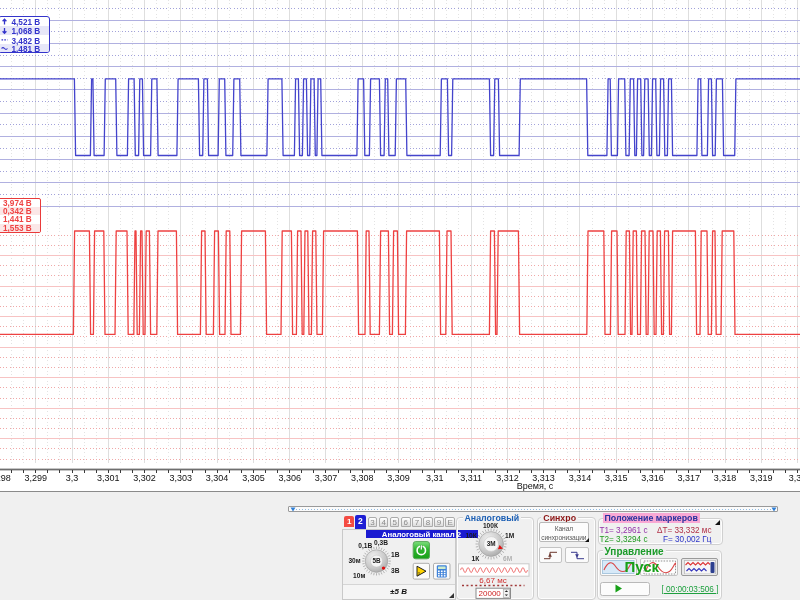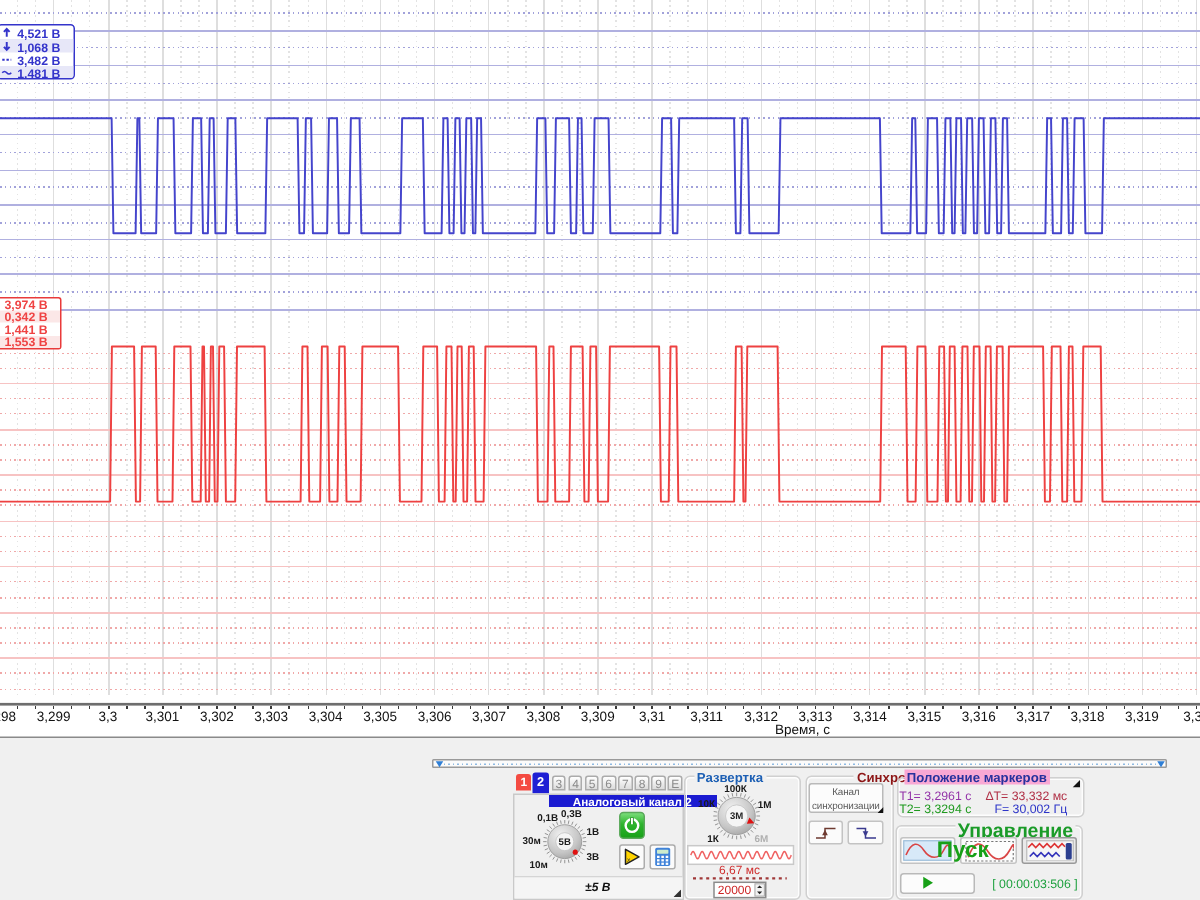--- a/index.html
+++ b/index.html
@@ -160,21 +160,21 @@
     </defs>
   </svg>
   <div class="abs" style="left:0;top:54.6px;width:112px;height:1px;background:#d5d5d5;"></div>
   <div class="abs" style="left:0;top:55.6px;width:112px;height:14.2px;background:#f5f5f5;color:#111;font-size:8px;font-weight:bold;text-align:center;line-height:13px;font-style:italic;">±5 В</div>
   <svg class="abs" style="right:0.5px;bottom:0.5px;" width="5" height="5" viewBox="0 0 5 5">
       <path d="M5 0L5 5L0 5Z" fill="#333"></path>
     </svg>
 </div>
 
 <div class="abs" style="left:456.3px;top:517px;width:77.4px;height:83px;border:1px solid #d0d0d0;border-radius:4px;box-shadow:inset 0 0 0 1px #fdfdfd;"></div>
-<div class="abs" style="left:462.5px;top:512.8px;background:#f0f0f0;padding:0 2px;color:#1c5fb4;font-size:8.8px;font-weight:bold;">Развертка</div>
+<div class="abs" style="left:462.5px;top:512.8px;background:#f0f0f0;padding:0 2px;color:#1c5fb4;font-size:8.8px;font-weight:bold;">Аналоговый</div>
 <svg class="abs" style="left:456.3px;top:517px;" width="78" height="83" viewBox="0 0 78 83">
   <defs>
       <radialGradient id="kn2" cx="0.38" cy="0.3" r="0.95">
         <stop offset="0" stop-color="#f0f0f0"></stop>
         <stop offset="0.55" stop-color="#c6c6c6"></stop>
         <stop offset="1" stop-color="#8e8e8e"></stop>
       </radialGradient>
     </defs>
     <path d="M48.30 27.00L50.70 27.00 M48.05 29.58L50.40 30.04 M47.30 32.05L49.51 32.97 M46.08 34.33L48.07 35.67 M44.43 36.33L46.13 38.03 M42.43 37.98L43.77 39.97 M40.15 39.20L41.07 41.41 M37.68 39.95L38.14 42.30 M35.10 40.20L35.10 42.60 M32.52 39.95L32.06 42.30 M30.05 39.20L29.13 41.41 M27.77 37.98L26.43 39.97 M25.77 36.33L24.07 38.03 M24.12 34.33L22.13 35.67 M22.90 32.05L20.69 32.97 M22.15 29.58L19.80 30.04 M21.90 27.00L19.50 27.00 M22.15 24.42L19.80 23.96 M22.90 21.95L20.69 21.03 M24.12 19.67L22.13 18.33 M25.77 17.67L24.07 15.97 M27.77 16.02L26.43 14.03 M30.05 14.80L29.13 12.59 M32.52 14.05L32.06 11.70 M35.10 13.80L35.10 11.40 M37.68 14.05L38.14 11.70 M40.15 14.80L41.07 12.59 M42.43 16.02L43.77 14.03 M44.43 17.67L46.13 15.97 M46.08 19.67L48.07 18.33 M47.30 21.95L49.51 21.03 M48.05 24.42L50.40 23.96" stroke="#898989" stroke-width="0.6" fill="none"></path>
 <circle cx="35.1" cy="27.0" r="12.4" fill="url(#kn2)" stroke="#9a9a9a" stroke-width="0.6"></circle>
@@ -193,21 +193,21 @@
   <text x="37" y="65.8" font-family="Liberation Sans, sans-serif" font-size="8px" fill="#cf2d2d" text-anchor="middle">6,67 мс</text>
   <path d="M6 68.6H68.5" stroke="#a03838" stroke-width="1.5" stroke-dasharray="2 2.4" fill="none"></path>
   <rect x="20" y="71.2" width="34.5" height="10.2" fill="#ffffff" stroke="#8a8a8a" stroke-width="1"></rect>
   <text x="33.7" y="79.2" font-family="Liberation Sans, sans-serif" font-size="8px" fill="#cc2222" text-anchor="middle">20000</text>
   <rect x="47.3" y="72.2" width="6.3" height="8.2" fill="#f2f2f2" stroke="#aaaaaa" stroke-width="0.7"></rect>
   <path d="M48.7 75L50.4 73.3L52.1 75Z" fill="#222"></path>
   <path d="M48.7 77.4L50.4 79.1L52.1 77.4Z" fill="#222"></path>
 </svg>
 
 <div class="abs" style="left:536.6px;top:517px;width:59.6px;height:83px;border:1px solid #d0d0d0;border-radius:4px;box-shadow:inset 0 0 0 1px #fdfdfd;"></div>
-<div class="abs" style="left:541.3px;top:512.8px;background:#f0f0f0;padding:0 2px;color:#8d1616;font-size:8.8px;font-weight:bold;margin-left:28px;">Синхро</div>
+<div class="abs" style="left:541.3px;top:512.8px;background:#f0f0f0;padding:0 2px;color:#8d1616;font-size:8.8px;font-weight:bold;">Синхро</div>
 <div class="abs" style="left:538.9px;top:522.4px;width:50px;height:19.6px;background:#fcfcfc;border:1px solid #b9b9b9;border-radius:2px;color:#5a5a5a;font-size:6.6px;letter-spacing:-0.1px;text-align:center;line-height:8.6px;padding-top:2px;overflow:hidden;">Канал<br>синхронизации</div>
 <svg class="abs" style="left:584.8px;top:538px;" width="4" height="4" viewBox="0 0 4 4">
     <path d="M4 0V4H0Z" fill="#111"></path>
   </svg>
 <div class="abs" style="left:538.9px;top:546.8px;width:23.5px;height:16.6px;background:#fbfbfb;border:1px solid #c3c3c3;border-radius:2px;"></div>
 <div class="abs" style="left:565.3px;top:546.8px;width:23.5px;height:16.6px;background:#fbfbfb;border:1px solid #c3c3c3;border-radius:2px;"></div>
 <svg class="abs" style="left:543px;top:550.5px;" width="15" height="9" viewBox="0 0 15 9">
   <path d="M1 7.7H7V1.3H14" stroke="#6e3a30" stroke-width="1" fill="none"></path>
   <path d="M7 2.2L5.1 5.8H8.9Z" fill="#6e3a30"></path>
 </svg>
@@ -218,21 +218,21 @@
 
 <div class="abs" style="left:597.8px;top:517.8px;width:125px;height:26.8px;border:1px solid #d0d0d0;border-radius:4px;box-shadow:inset 0 0 0 1px #fdfdfd;"></div>
 <div class="abs" style="left:602.5px;top:512.8px;background:#f9a8d4;padding:0 2px;color:#27319d;font-size:8.8px;font-weight:bold;">Положение маркеров</div>
 <svg class="abs" style="left:715px;top:519.8px;" width="5" height="5" viewBox="0 0 5 5">
     <path d="M5 0V5H0Z" fill="#111"></path>
   </svg>
 <div class="abs" style="left:599.5px;top:525.8px;width:112px;height:8px;font-size:8.2px;color:#9333a8;">Т1= 3,2961 с<span style="float:right;color:#b03046;">ΔТ= 33,332 мс</span></div>
 <div class="abs" style="left:599.5px;top:535px;width:112px;height:8px;font-size:8.2px;color:#1f9a1f;">Т2= 3,3294 с<span style="float:right;color:#2d35c8;">F= 30,002 Гц</span></div>
 
 <div class="abs" style="left:597.2px;top:550px;width:124.6px;height:50px;border:1px solid #d0d0d0;border-radius:4px;box-shadow:inset 0 0 0 1px #fdfdfd;"></div>
-<div class="abs" style="left:602.5px;top:545.6px;background:#f0f0f0;padding:0 2px;color:#1a9b28;font-size:13px;font-weight:bold;margin-left:34px;">Управление</div>
+<div class="abs" style="left:602.5px;top:545.6px;background:#f0f0f0;padding:0 2px;color:#1a9b28;font-size:10px;font-weight:bold;">Управление</div>
 <div class="abs" style="left:599.7px;top:557.8px;width:37px;height:18.6px;background:#fbfbfb;border:1px solid #c3c3c3;border-radius:2px;"></div>
 <svg class="abs" style="left:602px;top:560px;" width="32.5" height="14" viewBox="0 0 32.5 14">
   <rect x="0.5" y="0.5" width="31.5" height="13" fill="#d7e9f8" stroke="#9bbdd9" stroke-width="0.8"></rect>
   <path d="M2 10C6 1,10 1,14 7 S24 13,27 7 30 4,31.5 5" fill="none" stroke="#d94545" stroke-width="1.1"></path>
 </svg>
 <div class="abs" style="left:640.4px;top:557.8px;width:37.5px;height:18.6px;background:#fbfbfb;border:1px solid #c3c3c3;border-radius:2px;"></div>
 <svg class="abs" style="left:642.5px;top:559.6px;" width="33.5" height="15" viewBox="0 0 33.5 15">
   <rect x="1" y="1" width="31.5" height="13" fill="#fdfdfd" stroke="#777" stroke-width="0.8" stroke-dasharray="1.5 1.3"></rect>
   <path d="M2.5 11.5C6.5 0.5,11 0.5,15.5 7.5 S26 14.5,30 7 32 5,33.5 6" fill="none" stroke="#d94545" stroke-width="1.1"></path>
 </svg>
@@ -241,13 +241,13 @@
   <rect x="0.5" y="0.5" width="31" height="13.5" fill="#f6f6f6" stroke="#bbb" stroke-width="0.8"></rect>
   <path d="M1.5 5L4 2.5L6.5 5L9 2.5L11.5 5L14 2.5L16.5 5L19 2.5L21.5 5L24 2.5L26 4.5" fill="none" stroke="#d33" stroke-width="1.1"></path>
   <path d="M2.5 11L5 8.5L7.5 11L10 8.5L12.5 11L15 8.5L17.5 11L20 8.5L22.5 11" fill="none" stroke="#3333bb" stroke-width="1.1"></path>
   <rect x="26.5" y="2" width="4" height="11" rx="1" fill="#2c3f8f"></rect>
 </svg>
 <div class="abs" style="left:599.7px;top:581.6px;width:50.5px;height:14.4px;background:#fcfcfc;border:1px solid #b9b9b9;border-radius:2.5px;"></div>
 <svg class="abs" style="left:613.5px;top:584.3px;" width="9" height="9" viewBox="0 0 9 9">
     <path d="M1.5 0.5L8 4.5L1.5 8.5Z" fill="#17a017"></path>
   </svg>
 <div class="abs" style="left:624.5px;top:558px;font-size:15px;font-weight:bold;color:#17a017;">Пуск</div>
-<div class="abs" style="left:661.5px;top:584.6px;font-size:8.2px;color:#1da03e;">[ 00:00:03:506 ]</div>
+<div class="abs" style="left:661.5px;top:584.6px;font-size:8.2px;color:#1da03e;text-decoration:underline;">[ 00:00:03:506 ]</div>
 
 </body></html>

